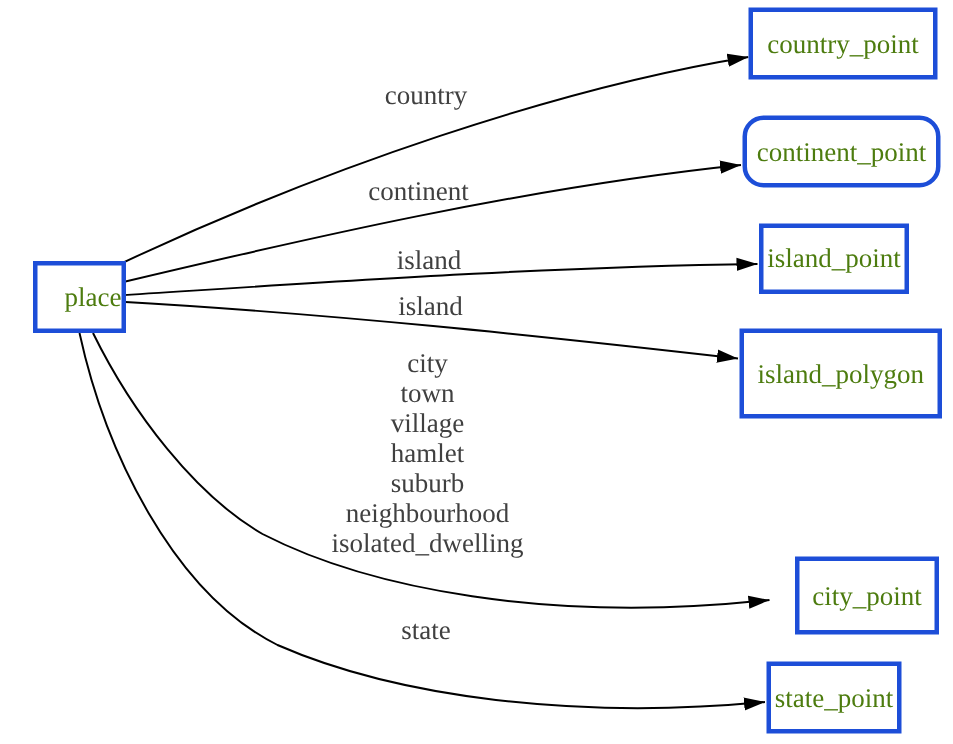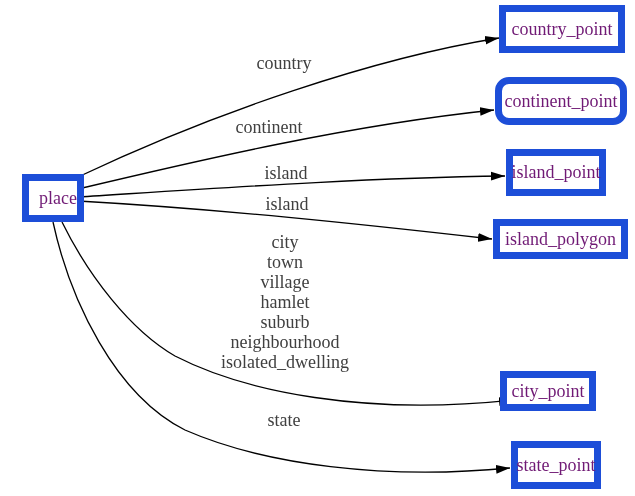--- a/index.html
+++ b/index.html
@@ -14,27 +14,27 @@
     background: #ffffff;
     overflow: hidden;
   }
   .edges-svg {
     position: absolute;
     left: 0; top: 0;
   }
   .node {
     position: absolute;
     box-sizing: border-box;
-    border: 7px solid #1d4ed8;
+    border: 3px solid #1d4ed8;
     background: #ffffff;
     display: flex;
     align-items: center;
     justify-content: center;
     font-size: 18px;
-    color: #701a75;
+    color: #4d7c0f;
     white-space: nowrap;
   }
   .edge-label {
     position: absolute;
     transform: translate(-50%, -50%);
     font-size: 18px;
     line-height: 20px;
     color: #404040;
     text-align: center;
     white-space: pre-line;
@@ -70,35 +70,35 @@
   </div>
 
   <div class="node" style="left:495px; top:77px; width:132px; height:48px;border-radius:14px;">
     <span>continent_point</span>
   </div>
 
   <div class="node" style="left:506px; top:149px; width:100px; height:47px;">
     <span>island_point</span>
   </div>
 
-  <div class="node" style="left:493px; top:219px; width:135px; height:40px;">
+  <div class="node" style="left:493px; top:219px; width:135px; height:60px;">
     <span>island_polygon</span>
   </div>
 
-  <div class="node" style="left:500px; top:371px; width:96px; height:40px;">
+  <div class="node" style="left:530px; top:371px; width:96px; height:52px;">
     <span>city_point</span>
   </div>
 
   <div class="node" style="left:511px; top:441px; width:90px; height:48px;">
     <span>state_point</span>
   </div>
 
   <div class="edge-label" style="left:284px; top:63px;">country</div>
 
-  <div class="edge-label" style="left:269px; top:127px;">continent</div>
+  <div class="edge-label" style="left:279px; top:127px;">continent</div>
 
   <div class="edge-label" style="left:286px; top:173px;">island</div>
 
   <div class="edge-label" style="left:287px; top:204px;">island</div>
 
   <div class="edge-label" style="left:285px; top:302px;">city
 town
 village
 hamlet
 suburb

